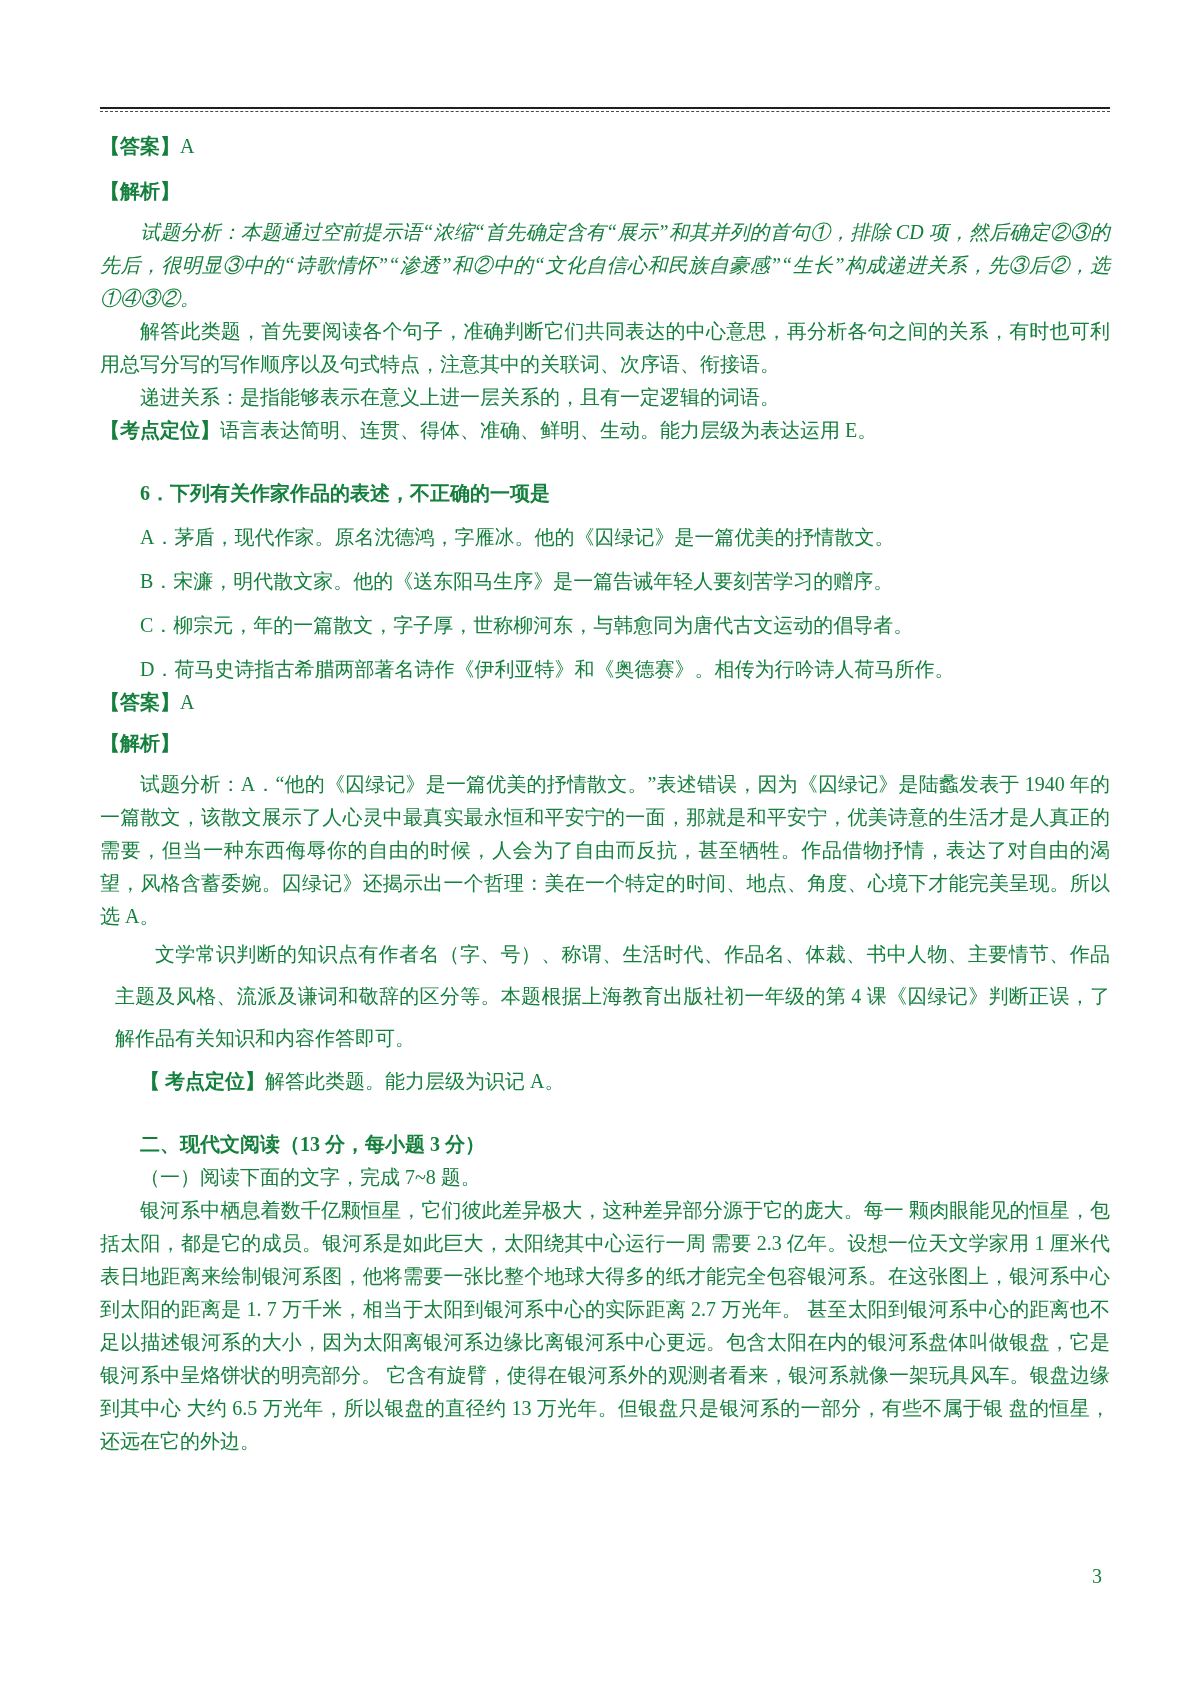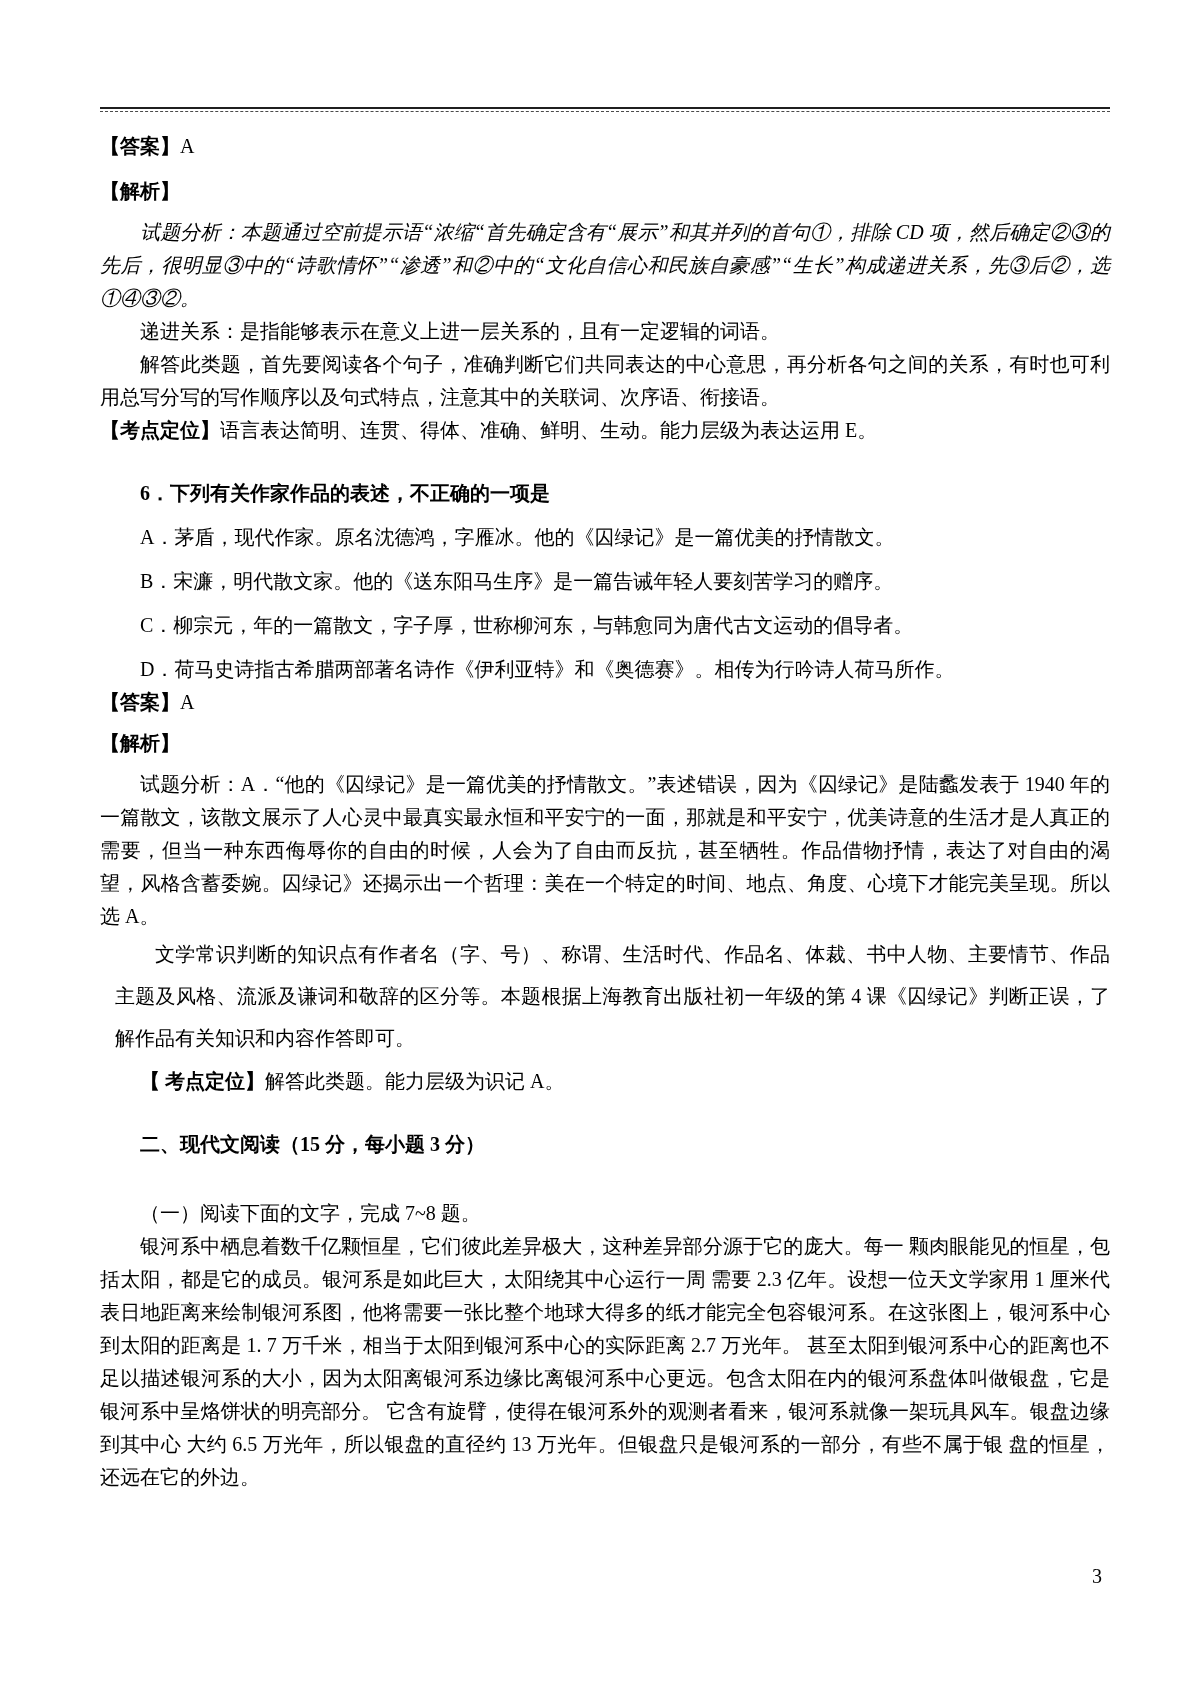--- a/index.html
+++ b/index.html
@@ -2,21 +2,21 @@
 <html><head>
 <meta charset="utf-8">
 <style>
   html, body { margin: 0; padding: 0; background: #ffffff; }
   .page {
     position: relative;
     width: 1200px;
     height: 1698px;
     background: #ffffff;
     font-family: "Liberation Serif", "DejaVu Serif", serif;
-    color: #000000;
+    color: #15803d;
     font-size: 20px;
     line-height: 33px;
     overflow: hidden;
   }
   .content {
     position: absolute;
     left: 100px;
     top: 0;
     width: 1010px;
   }
@@ -32,21 +32,21 @@
   .answer-line { margin-top: 18px; }
   .analysis-line { margin-top: 12px; }
   .p-first { margin-top: 8px; font-style: italic; }
   .q6-stem { margin-top: 30px; text-indent: 2em; font-weight: bold; }
   .option { text-indent: 2em; margin-top: 11px; }
   .analysis2-line { margin-top: 8px; }
   .a2-p1 { margin-top: 8px; }
   .a2-p2 { line-height: 42px; text-indent: 2em; margin-left: 15px; }
   .kaodian2 { margin-top: 6px; text-indent: 2em; }
   .section-heading { margin-top: 30px; text-indent: 2em; font-weight: bold; }
-  .intro-line { text-indent: 2em; margin-top: 36px; }
+  .intro-line { text-indent: 2em; }
   .passage-para { text-indent: 2em; }
   .page-number {
     position: absolute;
     top: 1560px;
     right: 98px;
     font-size: 20px;
   }
 </style>
 </head>
 <body>
@@ -55,44 +55,44 @@
   <div class="content">
 
     <div class="divider"></div>
 
     <p class="answer-line"><span class="b">【答案】</span><span>A</span></p>
 
     <p class="analysis-line b">【解析】</p>
 
     <p class="p-first indent">试题分析：本题通过空前提示语“浓缩“首先确定含有“展示”和其并列的首句①，排除 CD 项，然后确定②③的先后，很明显③中的“诗歌情怀”“渗透”和②中的“文化自信心和民族自豪感”“生长”构成递进关系，先③后②，选①④③②。</p>
 
+    <p class="indent">解答此类题，首先要阅读各个句子，准确判断它们共同表达的中心意思，再分析各句之间的关系，有时也可利用总写分写的写作顺序以及句式特点，注意其中的关联词、次序语、衔接语。</p>
+
     <p class="indent">递进关系：是指能够表示在意义上进一层关系的，且有一定逻辑的词语。</p>
-
-    <p class="indent">解答此类题，首先要阅读各个句子，准确判断它们共同表达的中心意思，再分析各句之间的关系，有时也可利用总写分写的写作顺序以及句式特点，注意其中的关联词、次序语、衔接语。</p>
 
     <p><span class="b">【考点定位】</span><span>语言表达简明、连贯、得体、准确、鲜明、生动。能力层级为表达运用 E。</span></p>
 
     <p class="q6-stem">6．下列有关作家作品的表述，不正确的一项是</p>
 
     <p class="option">A．茅盾，现代作家。原名沈德鸿，字雁冰。他的《囚绿记》是一篇优美的抒情散文。</p>
     <p class="option">B．宋濂，明代散文家。他的《送东阳马生序》是一篇告诫年轻人要刻苦学习的赠序。</p>
     <p class="option">C．柳宗元，年的一篇散文，字子厚，世称柳河东，与韩愈同为唐代古文运动的倡导者。</p>
     <p class="option">D．荷马史诗指古希腊两部著名诗作《伊利亚特》和《奥德赛》。相传为行吟诗人荷马所作。</p>
 
     <p><span class="b">【答案】</span><span>A</span></p>
 
     <p class="analysis2-line b">【解析】</p>
 
     <p class="a2-p1 indent">试题分析：A．“他的《囚绿记》是一篇优美的抒情散文。”表述错误，因为《囚绿记》是陆蠡发表于 1940 年的一篇散文，该散文展示了人心灵中最真实最永恒和平安宁的一面，那就是和平安宁，优美诗意的生活才是人真正的需要，但当一种东西侮辱你的自由的时候，人会为了自由而反抗，甚至牺牲。作品借物抒情，表达了对自由的渴望，风格含蓄委婉。囚绿记》还揭示出一个哲理：美在一个特定的时间、地点、角度、心境下才能完美呈现。所以选 A。</p>
 
     <p class="a2-p2">文学常识判断的知识点有作者名（字、号）、称谓、生活时代、作品名、体裁、书中人物、主要情节、作品主题及风格、流派及谦词和敬辞的区分等。本题根据上海教育出版社初一年级的第 4 课《囚绿记》判断正误，了解作品有关知识和内容作答即可。</p>
 
     <p class="kaodian2"><span class="b">【 考点定位】</span><span>解答此类题。能力层级为识记 A。</span></p>
 
-    <p class="section-heading">二、现代文阅读（15 分，每小题 3 分）</p>
+    <p class="section-heading">二、现代文阅读（13 分，每小题 3 分）</p>
 
     <p class="intro-line">（一）阅读下面的文字，完成 7~8 题。</p>
 
     <p class="passage-para">银河系中栖息着数千亿颗恒星，它们彼此差异极大，这种差异部分源于它的庞大。每一 颗肉眼能见的恒星，包括太阳，都是它的成员。银河系是如此巨大，太阳绕其中心运行一周 需要 2.3 亿年。设想一位天文学家用 1 厘米代表日地距离来绘制银河系图，他将需要一张比整个地球大得多的纸才能完全包容银河系。在这张图上，银河系中心到太阳的距离是 1. 7 万千米，相当于太阳到银河系中心的实际距离 2.7 万光年。 甚至太阳到银河系中心的距离也不足以描述银河系的大小，因为太阳离银河系边缘比离银河系中心更远。包含太阳在内的银河系盘体叫做银盘，它是银河系中呈烙饼状的明亮部分。 它含有旋臂，使得在银河系外的观测者看来，银河系就像一架玩具风车。银盘边缘到其中心 大约 6.5 万光年，所以银盘的直径约 13 万光年。但银盘只是银河系的一部分，有些不属于银 盘的恒星，还远在它的外边。</p>
 
 
   </div>
 
   <div class="page-number">3</div>
 </div>

